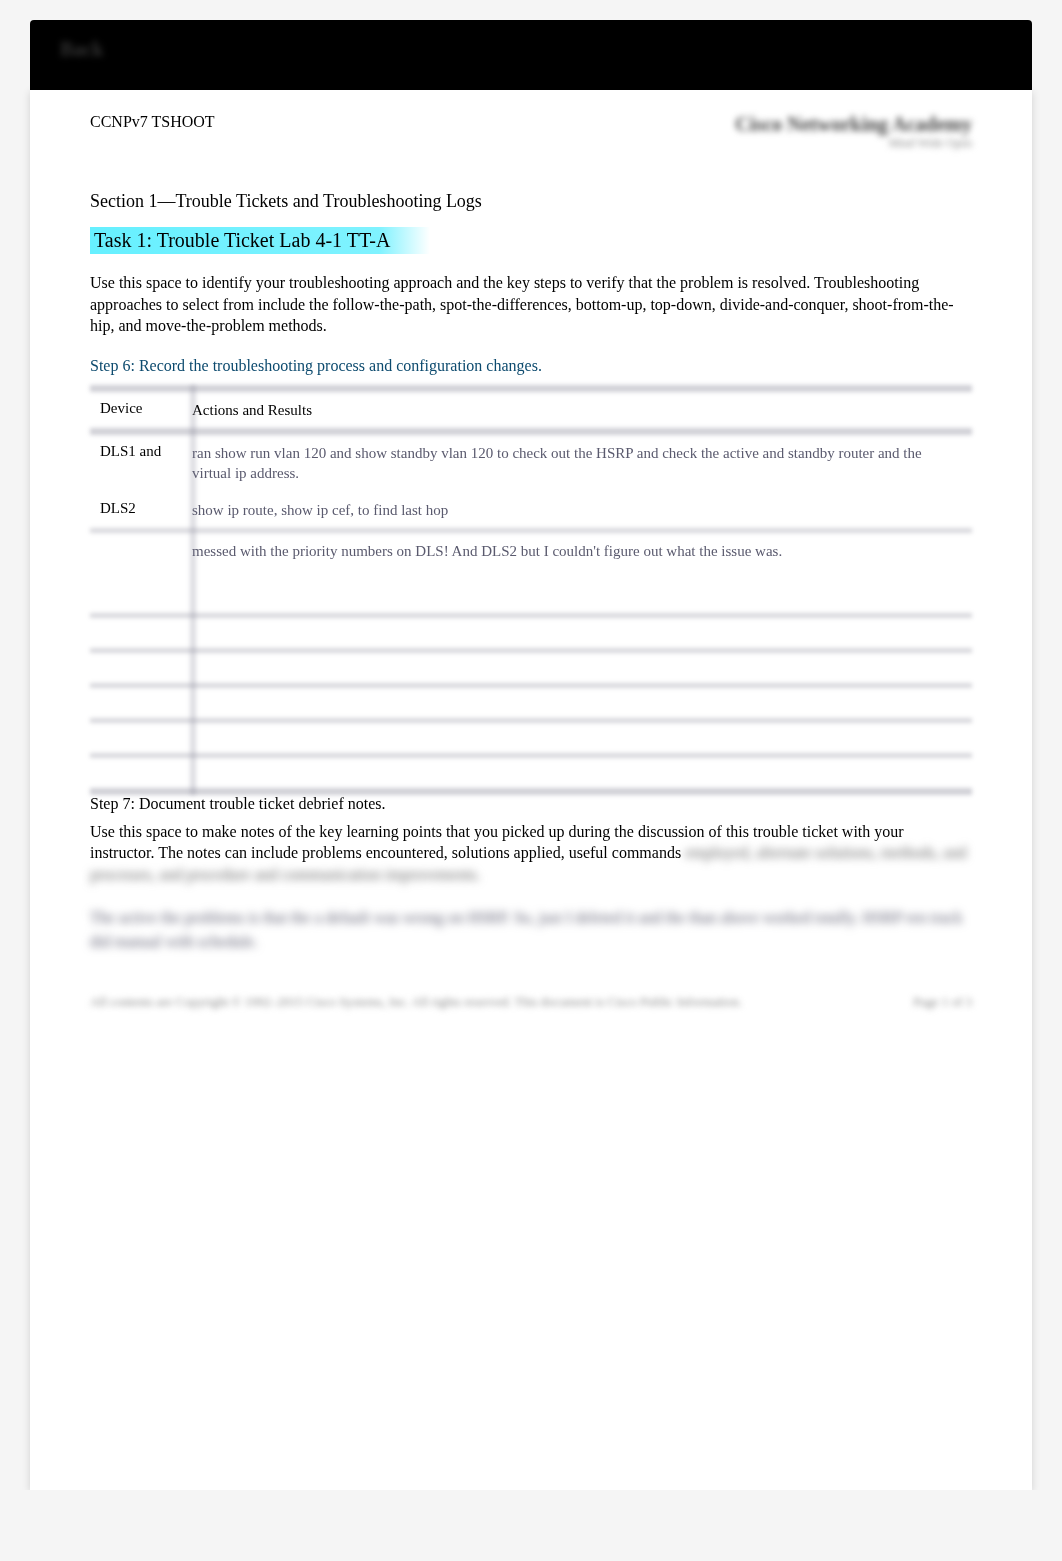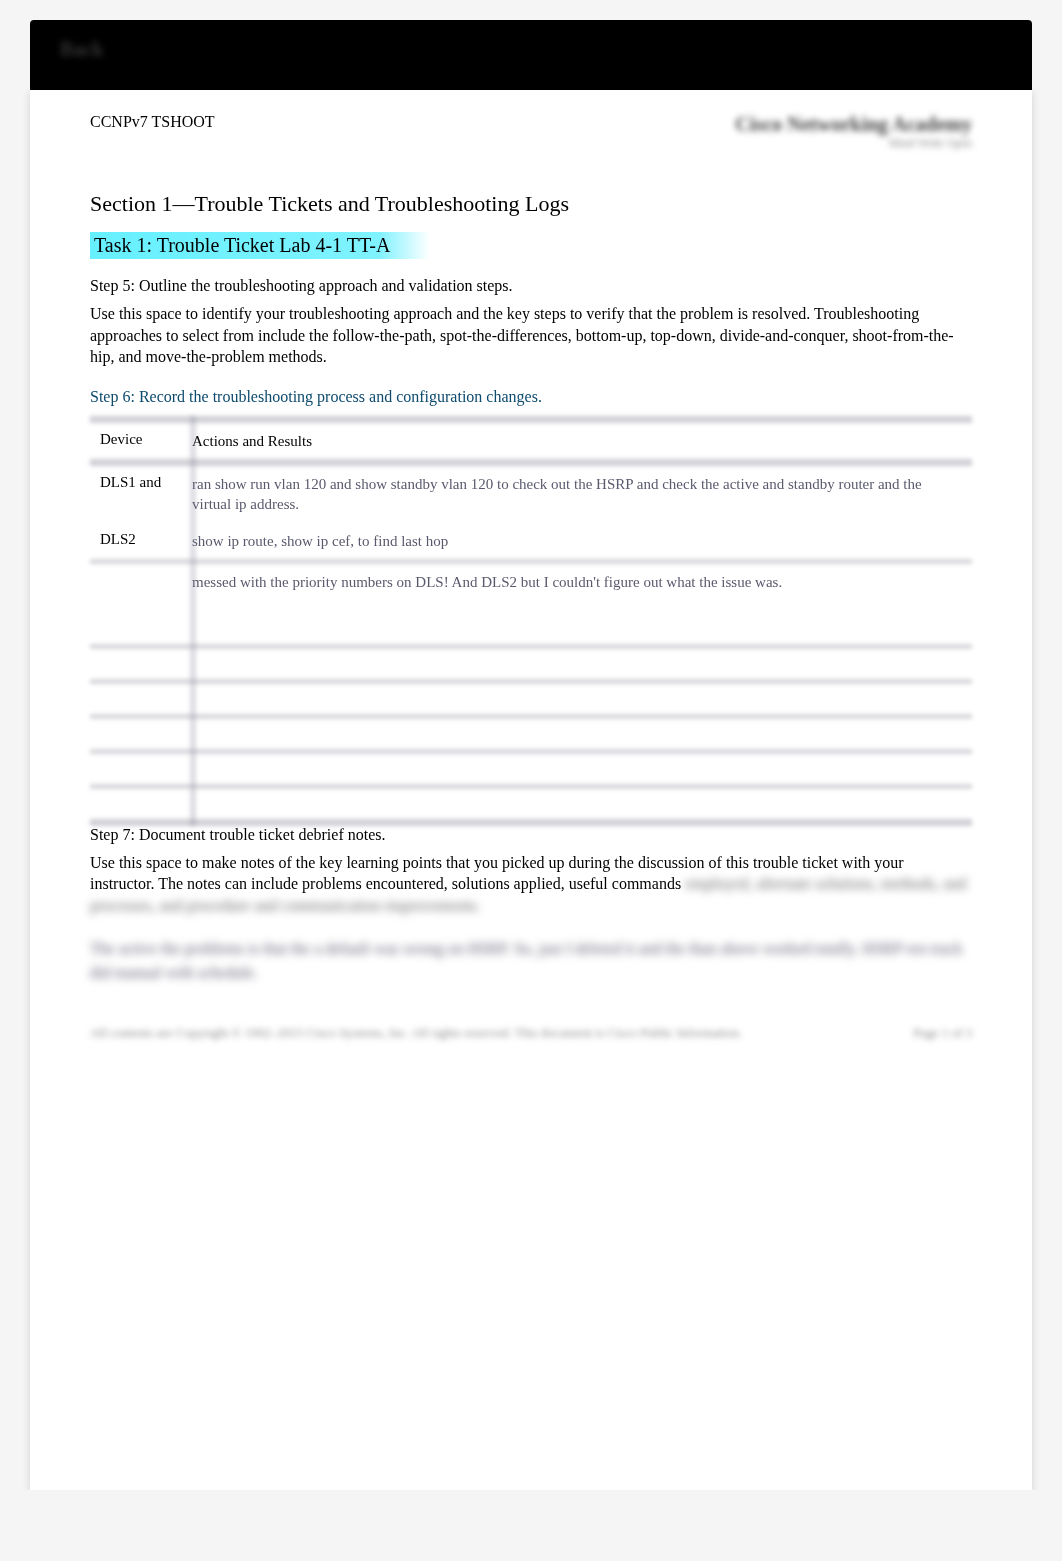--- a/index.html
+++ b/index.html
@@ -67,21 +67,21 @@
       margin-bottom: 20px;
     }
     .chapter-lab {
       font-weight: normal;
     }
     .chapter-sub {
       font-size: 22px;
       margin-left: 20px;
     }
     .section-heading {
-      font-size: 22px;
+      font-size: 18px;
       font-weight: normal;
       margin-bottom: 15px;
     }
     .task-heading {
       font-size: 20px;
       font-weight: normal;
       background: linear-gradient(90deg, rgba(0,230,255,0.6) 0%, rgba(0,230,255,0.5) 85%, rgba(0,230,255,0) 100%);
       display: inline-block;
       padding: 2px 40px 2px 4px;
       margin-bottom: 18px;
@@ -199,21 +199,20 @@
       <div class="brand-title">Cisco Networking Academy</div>
       <div class="brand-subtitle">Mind Wide Open</div>
     </div>
   </div>
 
 
   <h2 class="section-heading">Section 1—Trouble Tickets and Troubleshooting Logs</h2>
 
   <div class="task-heading">Task 1:   Trouble Ticket Lab 4-1 TT-A</div>
 
-  <div class="step-heading">Step 5: Outline the troubleshooting approach and validation steps.</div>
   <p class="body-text">Use this space to identify your troubleshooting approach and the key steps to verify that the problem is resolved. Troubleshooting approaches to select from include the follow-the-path, spot-the-differences, bottom-up, top-down, divide-and-conquer, shoot-from-the-hip, and move-the-problem methods.</p>
 
   <div class="step6-heading">Step 6: Record the troubleshooting process and configuration changes.</div>
 
   <div class="table-wrap">
     <div class="blur-sep-thick"></div>
     <div class="log-row log-header">
       <div class="log-cell-device">Device</div>
       <div class="log-cell-actions">Actions and Results</div>
     </div>

